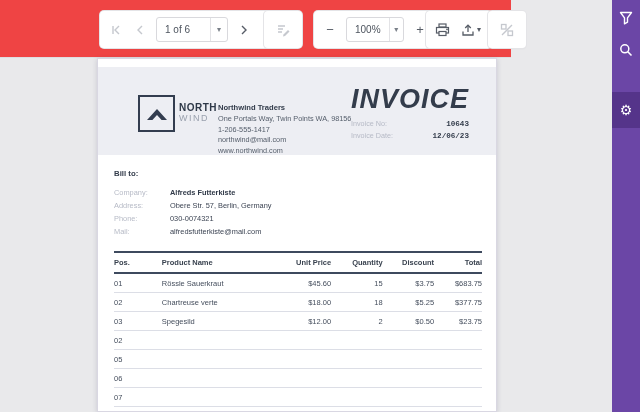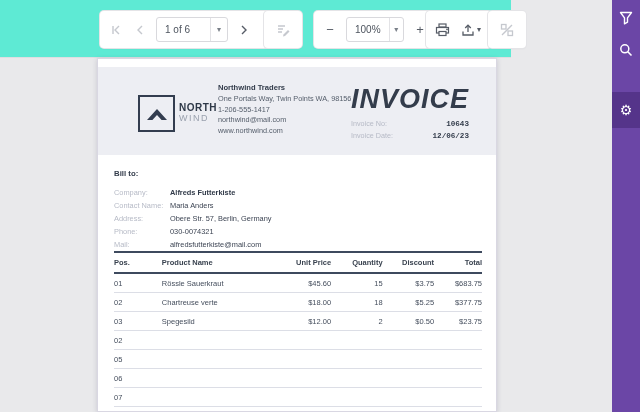--- a/index.html
+++ b/index.html
@@ -5,21 +5,21 @@
   * { margin:0; padding:0; box-sizing:border-box; }
   html,body { width:640px; height:412px; overflow:hidden; }
   body {
     font-family:"Liberation Sans", sans-serif;
     background:#e9e9eb;
     position:relative;
   }
   
   .topbar {
     position:absolute; left:0; top:0; width:511px; height:58px;
-    background:#5eead4; border-bottom:1px solid #dedee1;
+    background:#ef4444; border-bottom:1px solid #dedee1;
   }
   .tb-group {
     position:absolute; top:11px; height:37px;
     background:#ffffff; border-radius:4px;
     box-shadow:0 0 0 1px #e4e4e7, 0 1px 2px rgba(0,0,0,.05);
     display:flex; align-items:center; padding:0 4px;
   }
   .tb-btn {
     width:24px; height:30px; display:flex; align-items:center; justify-content:center;
     border:none; background:transparent; cursor:pointer; border-radius:3px;
@@ -62,21 +62,21 @@
     background:#edeef3;
   }
   .logo-box {
     position:absolute; left:40px; top:28px; width:37px; height:37px;
     border:2px solid #333d4f; display:flex; align-items:flex-end; justify-content:center;
     padding-bottom:6px; background:transparent;
   }
   .logo-text { position:absolute; left:81px; top:36px; line-height:10px; }
   .logo-text .l1 { font-size:10px; font-weight:bold; color:#2e3847; letter-spacing:.5px; }
   .logo-text .l2 { font-size:9px;  color:#9aa1ae; letter-spacing:1.5px; }
-  .company-info { position:absolute; left:120px; top:16px; font-size:7.3px; color:#555e6b; line-height:10.8px; }
+  .company-info { position:absolute; left:120px; top:36px; font-size:7.3px; color:#555e6b; line-height:10.8px; }
   .company-info .cname { font-weight:bold; color:#323b4a; font-size:7.6px; }
   .invoice-block { position:absolute; right:27px; top:18px; text-align:right; }
   .invoice-title { font-size:27px; font-weight:bold; color:#333c4b; letter-spacing:1px; line-height:28px;font-style:italic; }
   .inv-meta { margin-top:5px; }
   .inv-meta-row { display:flex; justify-content:space-between; align-items:baseline; line-height:12px; }
   .inv-meta-row .ml { font-size:7.2px; color:#b6bac6; }
   .inv-meta-row .mv { font-size:7.6px; font-weight:bold; color:#323b4a; min-width:46px; text-align:right;font-family:Liberation Mono, monospace; }
   
   .bill-to { position:absolute; left:16px; top:110px; }
   .bt-head { font-size:7.8px; font-weight:bold; color:#323b4a; margin-bottom:8px; }
@@ -259,24 +259,20 @@
       </div>
     </div>
   </div>
 
   <div class="bill-to">
     <div class="bt-head">Bill to:</div>
     <div id="billto-fields">
         <div class="bt-row">
           <span class="bt-label">Company:</span>
           <span class="bt-value bold">Alfreds Futterkiste</span>
-        </div>
-        <div class="bt-row">
-          <span class="bt-label">Contact Name:</span>
-          <span class="bt-value">Maria Anders</span>
         </div>
         <div class="bt-row">
           <span class="bt-label">Address:</span>
           <span class="bt-value">Obere Str. 57, Berlin, Germany</span>
         </div>
         <div class="bt-row">
           <span class="bt-label">Phone:</span>
           <span class="bt-value">030-0074321</span>
         </div>
         <div class="bt-row">

